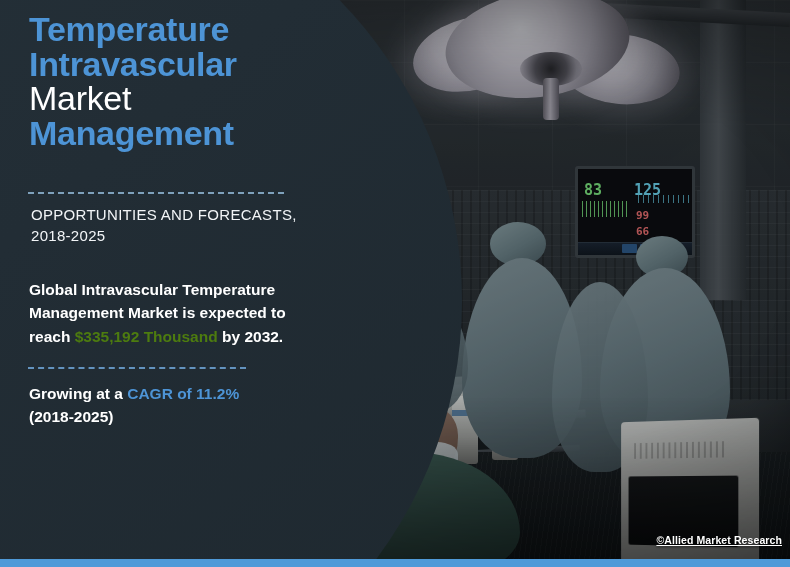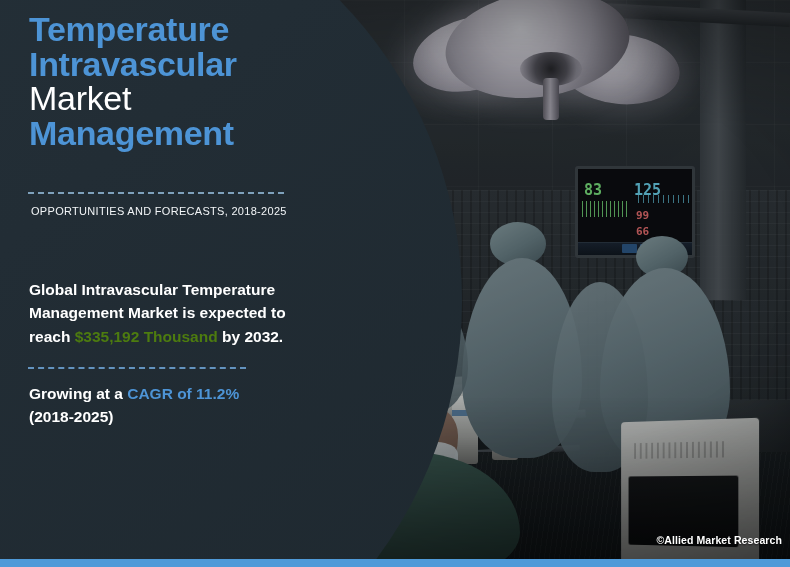--- a/index.html
+++ b/index.html
@@ -319,21 +319,21 @@
     border-top: 2px dashed #8fb6d4;
     opacity: .85;
   }
   .divider.d1 { left: 28px; top: 192px; width: 256px; }
   .divider.d2 { left: 28px; top: 367px; width: 218px; border-top-color: #6fa6d8; }
 
   .subtitle {
     position: absolute;
     left: 31px; top: 204px;
     width: 280px;
-    font-size: 11px;
+    font-size: 15px;
     line-height: 1.42;
     letter-spacing: .3px;
     color: #f2f5f7;
     font-weight: 400;
   }
 
   .statement {
     position: absolute;
     left: 29px; top: 278px;
     width: 275px;
@@ -357,20 +357,21 @@
 
   
   .credit {
     position: absolute;
     right: 8px; bottom: 21px;
     font-size: 10.5px;
     font-weight: 700;
     color: #ffffff;
     letter-spacing: .1px;
     text-shadow: 0 1px 2px rgba(0,0,0,.75);
+    text-decoration: underline;
   }
   .bottom-bar {
     position: absolute;
     left: 0; right: 0; bottom: 0;
     height: 8px;
     background: #4f9ad8;
   }
 </style>
 </head>
 <body>

